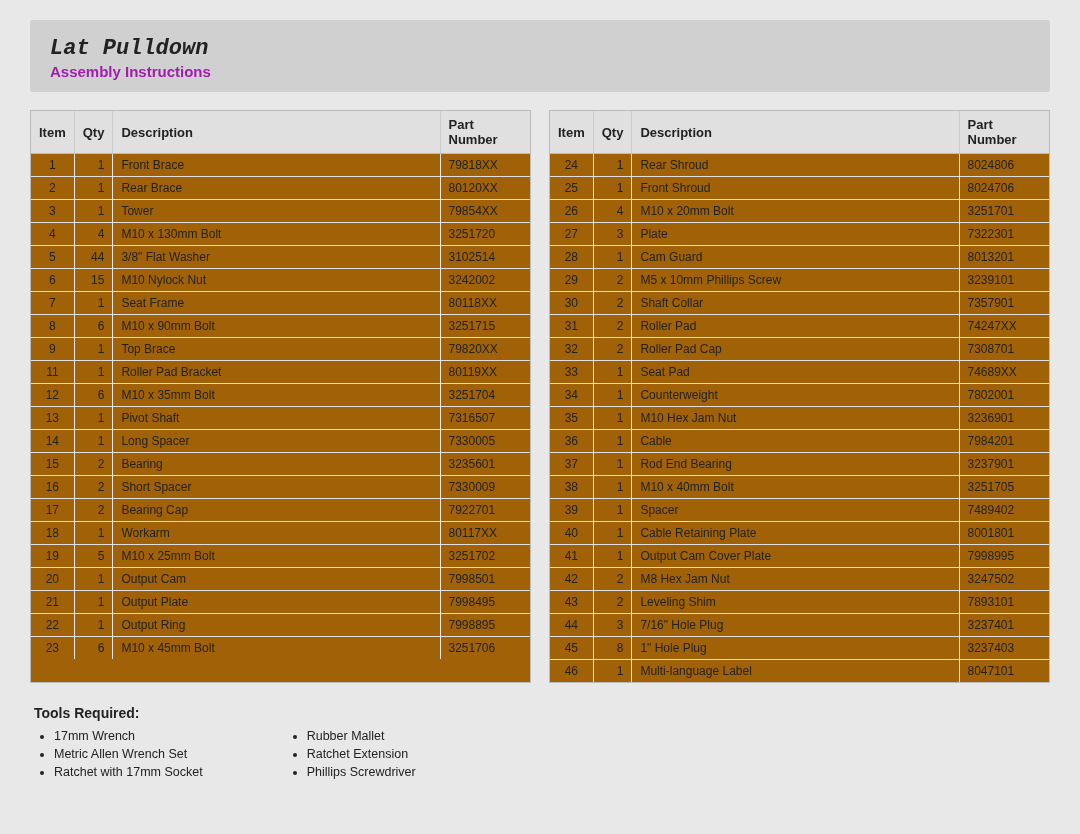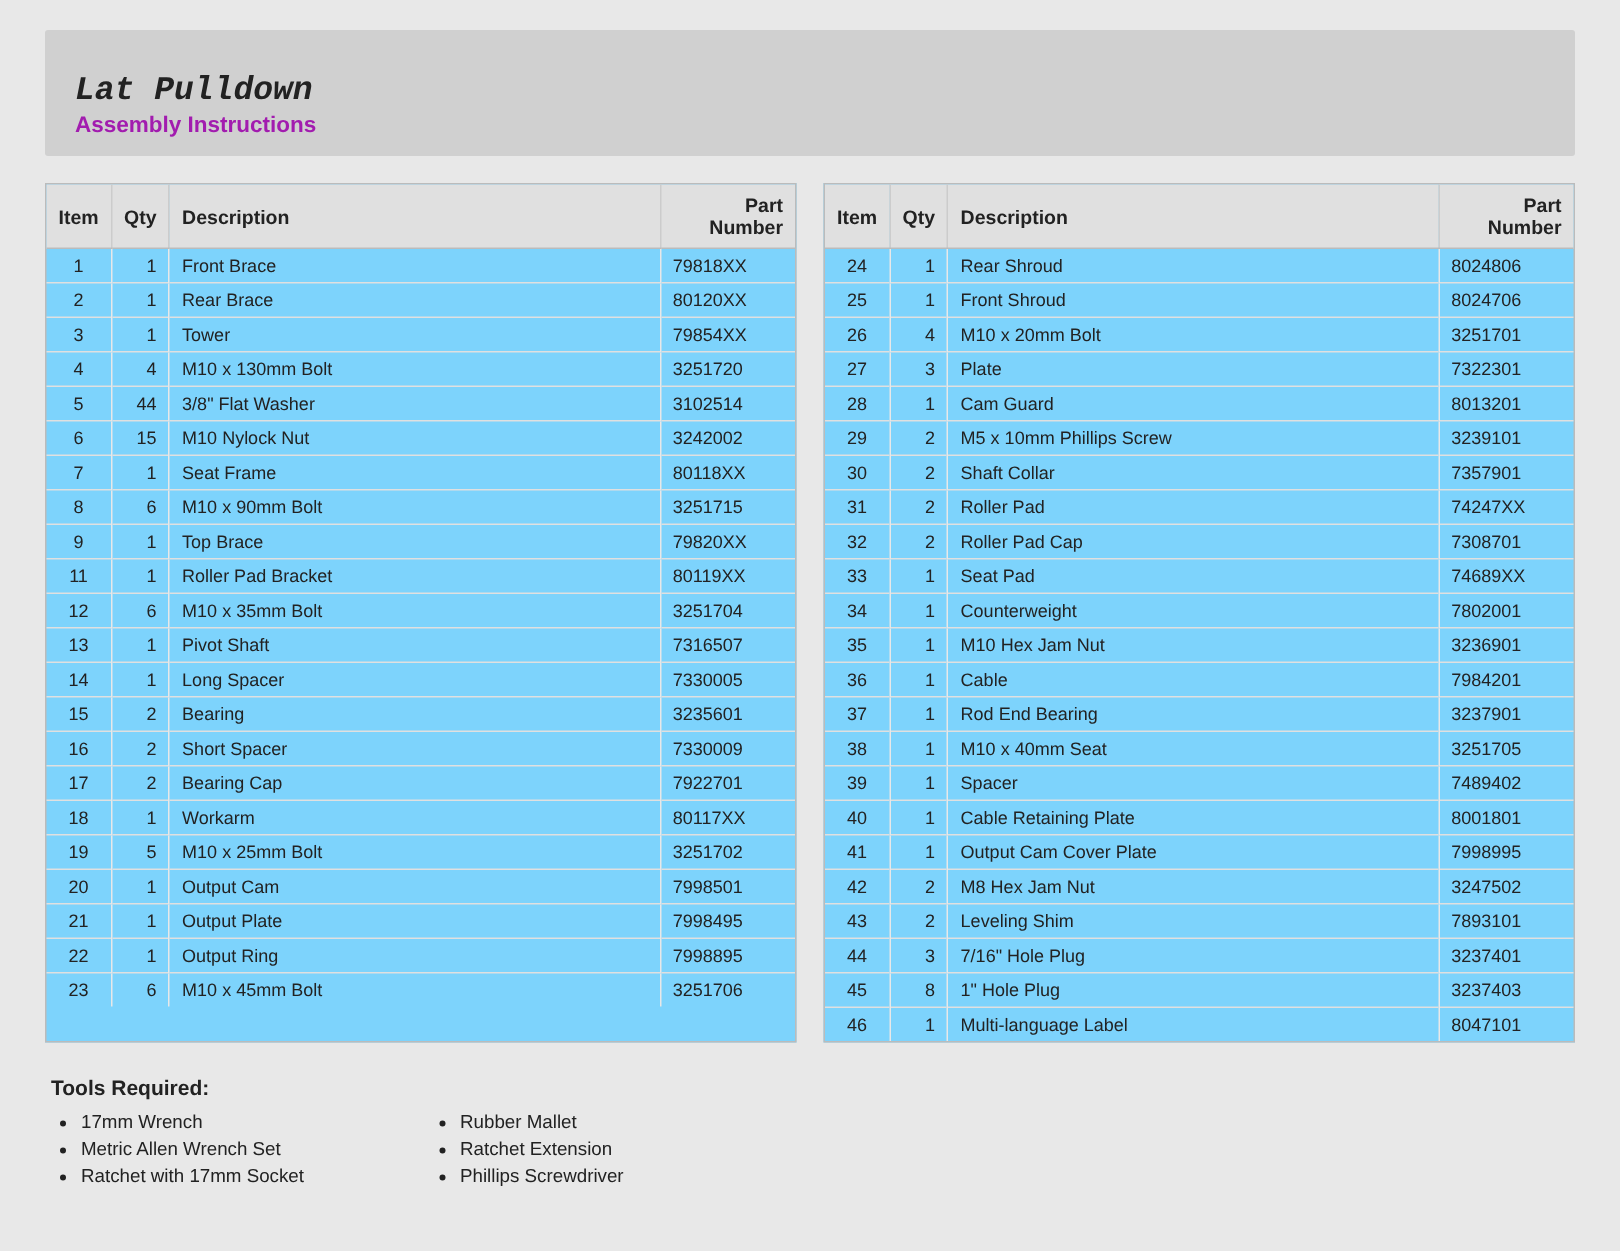--- a/index.html
+++ b/index.html
@@ -12,21 +12,21 @@
       width: 1080px;
     }
     .page {
       background: #e8e8e8;
       width: 1080px;
       min-height: 834px;
       padding: 20px 30px 30px 30px;
     }
     .header {
       background: #d0d0d0;
-      padding: 28px 20px 12px 20px;
+      padding: 16px 20px 12px 20px;
       margin-bottom: 18px;
       border-radius: 2px;
     }
     .header-title-italic {
       font-size: 22px;
       font-style: italic;
       font-weight: bold;
       font-family: 'Courier New', Courier, monospace;
       color: #222;
       display: block;
@@ -38,40 +38,40 @@
       color: #a21caf;
       display: block;
     }
     .tables-row {
       display: flex;
       gap: 18px;
       margin-bottom: 22px;
     }
     .table-wrapper {
       flex: 1;
-      background: #7dd3fc;
+      background: #a16207;
       border: 1px solid #bbb;
     }
     table {
       width: 100%;
       border-collapse: collapse;
       font-size: 12px;
     }
     thead tr {
       background: #e0e0e0;
     }
     thead th {
       padding: 6px 8px;
       text-align: left;
       font-weight: bold;
       font-size: 13px;
       border-bottom: 1px solid #bbb;
       border-right: 1px solid #ccc;
     }
-    thead th:last-child { border-right: none; text-align: right; }
+    thead th:last-child { border-right: none; }
     tbody tr {
       border-bottom: 1px solid #e0e0e0;
     }
     tbody tr:last-child { border-bottom: none; }
     tbody td {
       padding: 4px 8px;
       border-right: 1px solid #e8e8e8;
     }
     tbody td:last-child { border-right: none; }
     .col-item { width: 38px; text-align: center; }
@@ -349,21 +349,21 @@
     </tr>
             <tr>
       <td class="col-item">37</td>
       <td class="col-qty">1</td>
       <td class="col-desc">Rod End Bearing</td>
       <td class="col-part">3237901</td>
     </tr>
             <tr>
       <td class="col-item">38</td>
       <td class="col-qty">1</td>
-      <td class="col-desc">M10 x 40mm Seat</td>
+      <td class="col-desc">M10 x 40mm Bolt</td>
       <td class="col-part">3251705</td>
     </tr>
             <tr>
       <td class="col-item">39</td>
       <td class="col-qty">1</td>
       <td class="col-desc">Spacer</td>
       <td class="col-part">7489402</td>
     </tr>
             <tr>
       <td class="col-item">40</td>

